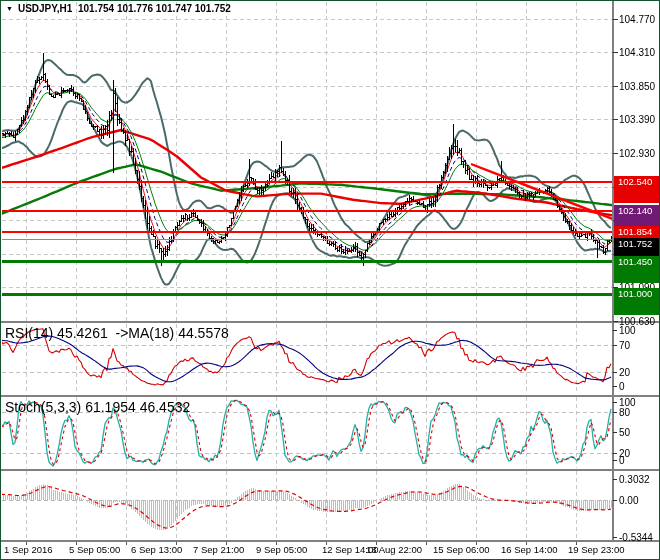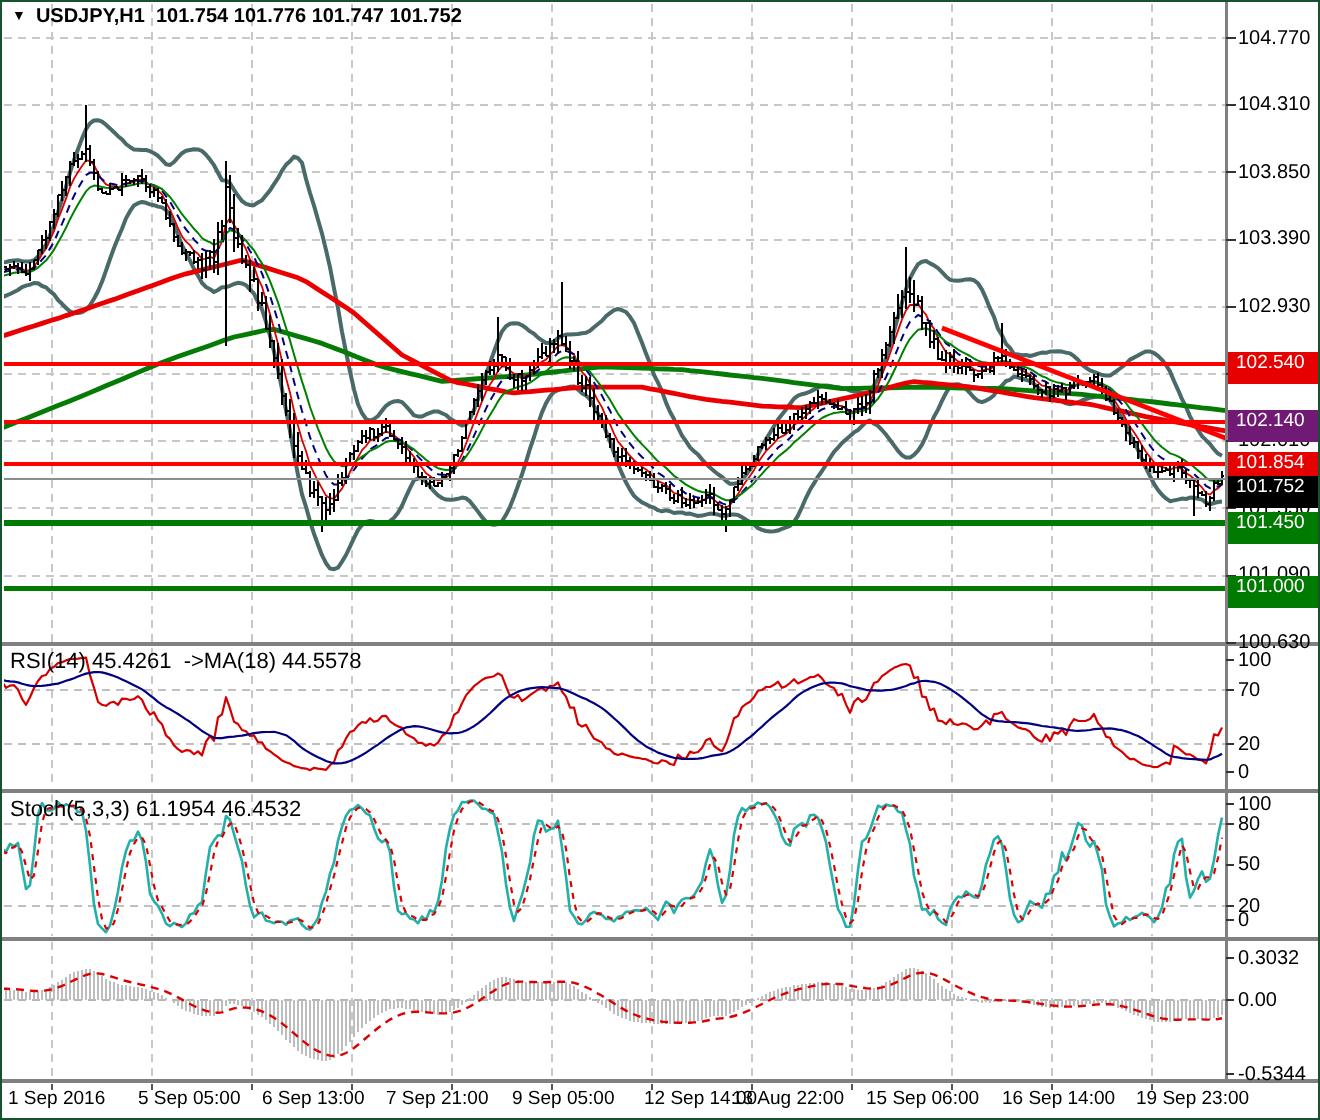--- a/index.html
+++ b/index.html
@@ -2,23 +2,23 @@
 <html><head>
 <meta charset="utf-8">
 <style>
   html,body{margin:0;padding:0;background:#fff;}
   .win{position:relative;width:660px;height:560px;background:#fff;overflow:hidden;
        font-family:"Liberation Sans",sans-serif;border:1px solid #14532d;box-sizing:border-box;}
   svg{position:absolute;left:0;top:0;}
   .title{position:absolute;left:5px;top:2px;display:flex;align-items:center;gap:5px;
          font-size:10px;font-weight:bold;color:#000;white-space:pre;z-index:6;}
   .dd{font-size:7px;line-height:1;cursor:pointer;}
-  .ind-label{position:absolute;left:4px;font-size:11px;color:#000;white-space:pre;z-index:6;}
+  .ind-label{position:absolute;left:4px;font-size:14px;color:#000;white-space:pre;z-index:6;}
   .pl{position:absolute;left:618px;font-size:10px;height:11px;line-height:11px;color:#000;z-index:4;}
-  .tag{position:absolute;left:613px;width:47px;height:16px;line-height:12px;color:#fff;
+  .tag{position:absolute;left:613px;width:47px;height:27px;line-height:12px;color:#fff;
        font-size:9.5px;padding-left:4px;box-sizing:border-box;z-index:5;}
   .tl{position:absolute;top:543px;font-size:9.5px;color:#000;white-space:nowrap;z-index:4;}
 </style>
 </head>
 <body>
 
 <div class="win">
   <svg id="cv" width="660" height="560">
       <defs>
         <clipPath id="cpM">

